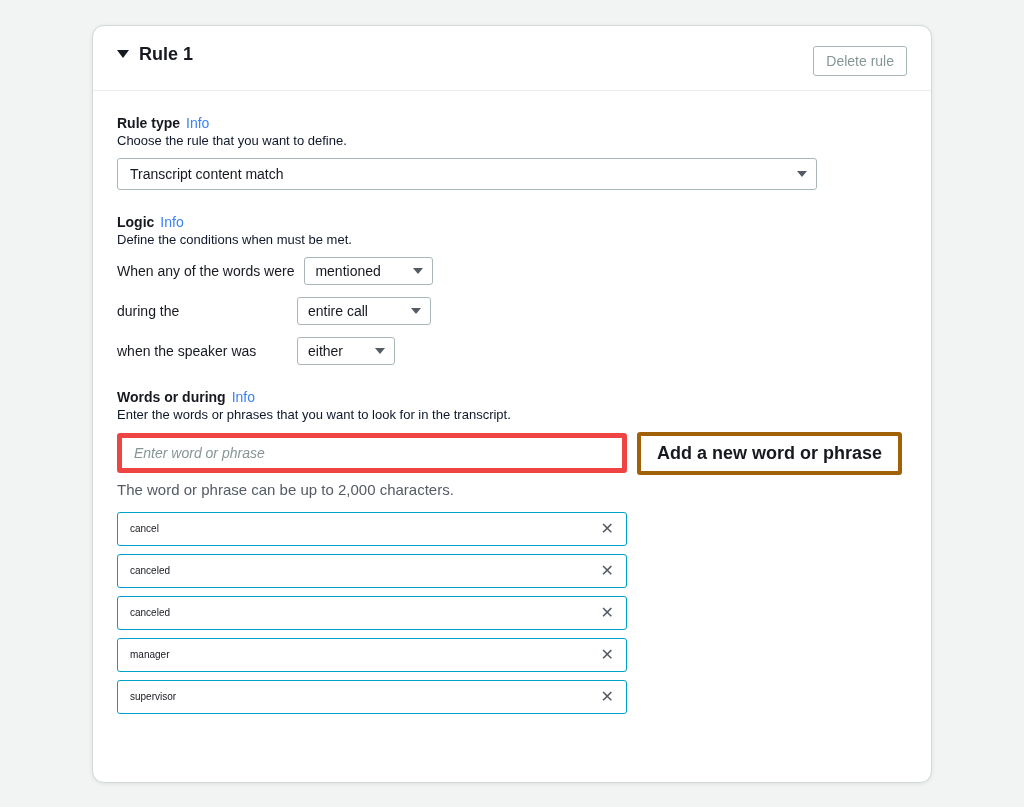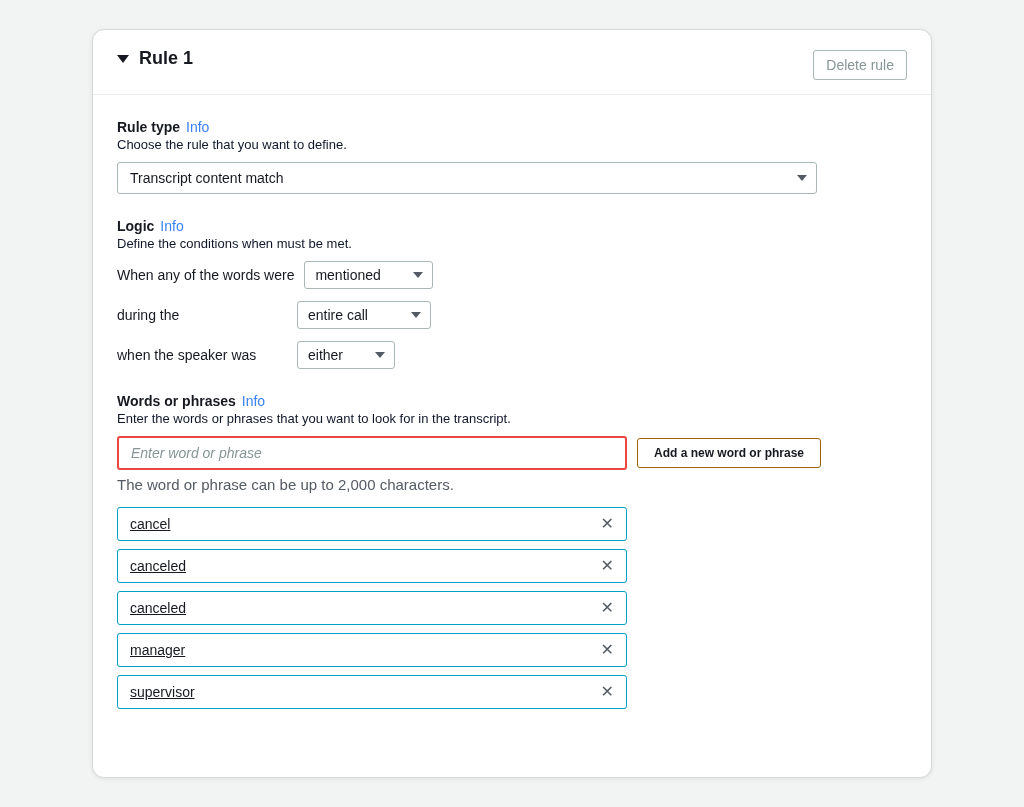--- a/index.html
+++ b/index.html
@@ -174,40 +174,40 @@
     .word-input-row {
       display: flex;
       gap: 10px;
       align-items: center;
       margin-bottom: 6px;
     }
 
     .word-input {
       flex: 1;
       max-width: 510px;
-      border: 2px solid #ef4444;
+      border: 5px solid #ef4444;
       border-radius: 3px;
       padding: 7px 12px;
       font-size: 14px;
       color: #ec4899;
       background: #fff;
     }
 
     .word-input::placeholder {
       color: #879596;
       font-style: italic;
     }
 
     .add-phrase-btn {
-      border: 1px solid #a16207;
+      border: 4px solid #a16207;
       background: #fff;
       color: #16191f;
       padding: 7px 16px;
       border-radius: 3px;
-      font-size: 12px;
+      font-size: 18px;
       font-weight: 700;
       cursor: pointer;
       white-space: nowrap;
     }
 
     .char-limit-hint {
       font-size: 15px;
       color: #545b64;
       margin-bottom: 14px;
     }
@@ -219,23 +219,22 @@
       justify-content: space-between;
       border: 1px solid #00a1c9;
       border-radius: 3px;
       padding: 8px 12px;
       margin-bottom: 8px;
       max-width: 510px;
       background: #fff;
     }
 
     .tag-text {
-      font-size: 14px;
-      color: #16191f;
-      text-decoration: underline;
+      font-size: 10px;
+      color: #16191f;
     }
 
     .tag-remove {
       cursor: pointer;
       color: #545b64;
       font-size: 16px;
       line-height: 1;
       background: none;
       border: none;
       padding: 0;
@@ -309,21 +308,21 @@
             <option>either</option>
             <option>agent</option>
             <option>customer</option>
           </select>
         </div>
       </div>
     </div>
 
     <div class="section">
       <div class="section-label">
-        <span>Words or phrases</span>
+        <span>Words or during</span>
         <a class="info-link">Info</a>
       </div>
       <div class="section-desc">Enter the words or phrases that you want to look for in the transcript.</div>
 
       <div class="word-input-row">
         <input type="text" class="word-input" placeholder="Enter word or phrase" style="">
         <button class="add-phrase-btn">Add a new word or phrase</button>
       </div>
 
       <div class="char-limit-hint">The word or phrase can be up to 2,000 characters.</div>

